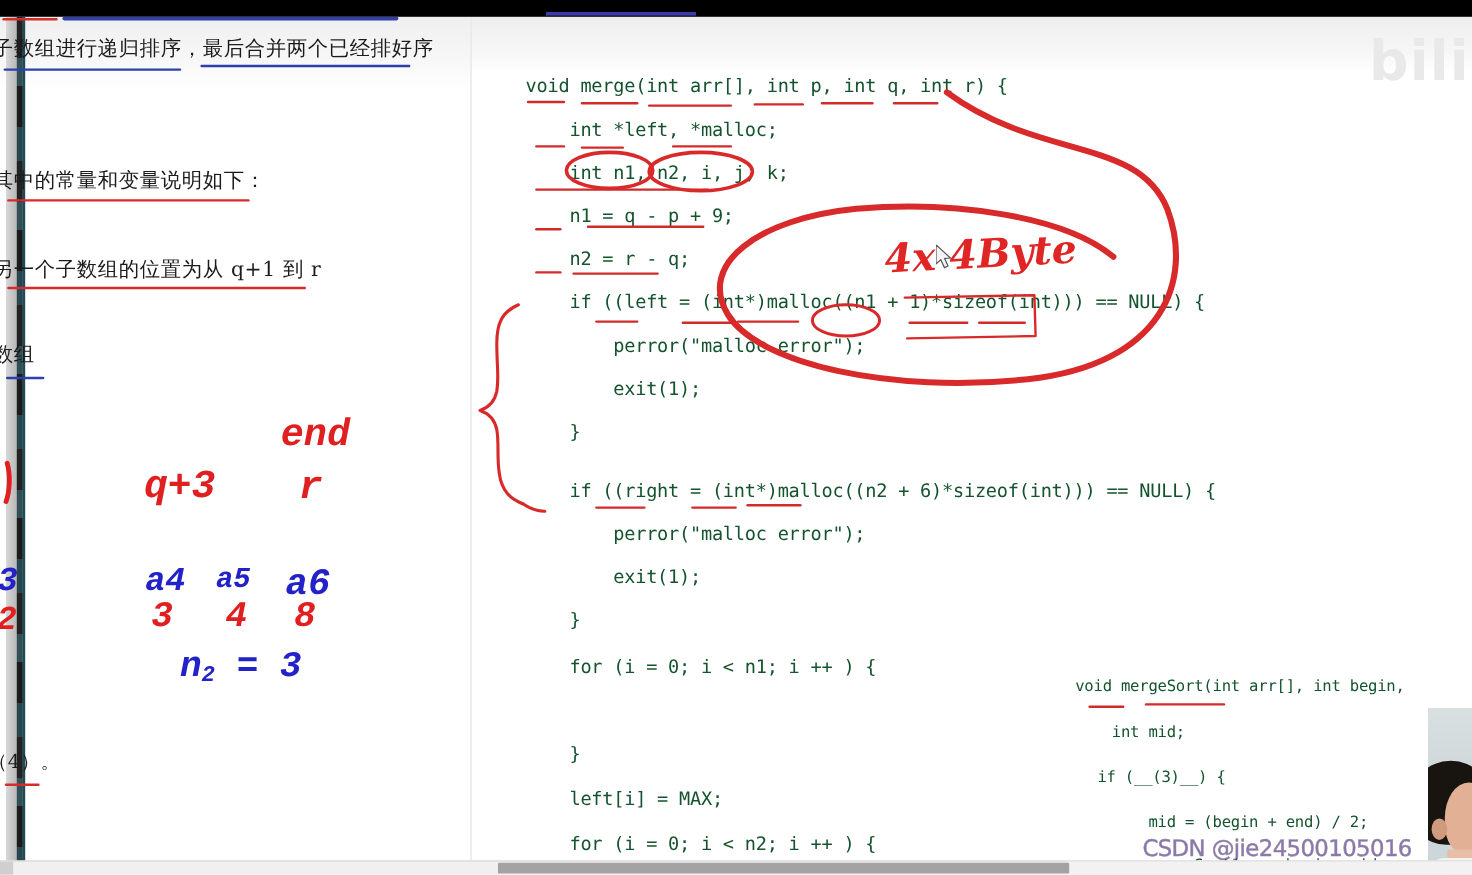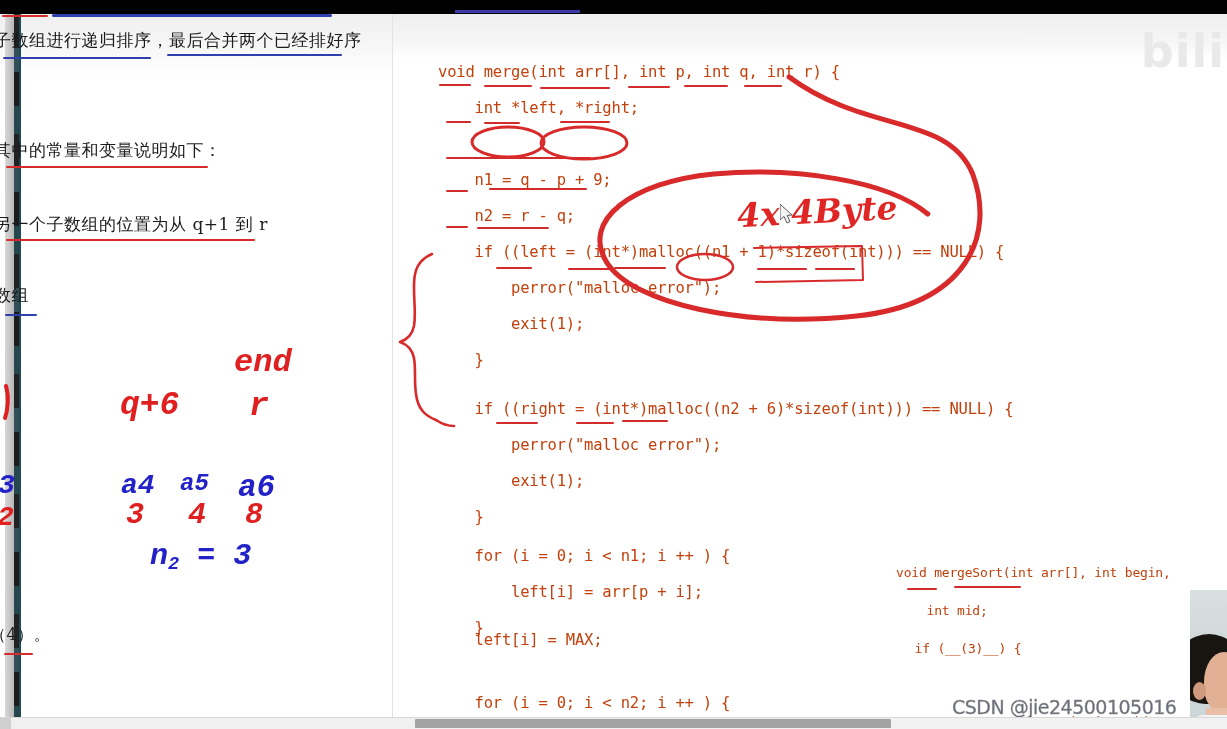--- a/index.html
+++ b/index.html
@@ -128,21 +128,21 @@
   .code-panel-shade {
     position: absolute;
     left: 0; top: 0;
     width: 835px; height: 46px;
     background: linear-gradient(180deg,#eeeeee 0%, #f6f6f6 60%, #ffffff 100%);
   }
   .code-line {
     position: absolute;
     font-family: "DejaVu Sans Mono", "Liberation Mono", monospace;
     font-size: 15.5px;
-    color: #c2410c;
+    color: #14532d;
     white-space: pre;
     letter-spacing: -0.2px;
   }
   .code-line.small {
     font-size: 13px;
   }
 
   
   .cul {
     position: absolute;
@@ -194,21 +194,21 @@
     z-index: 40;
     user-select: none;
   }
 
   
   .csdn-wm {
     position: absolute;
     left: 952px; top: 696px;
     font-family: "DejaVu Sans", "Liberation Sans", sans-serif;
     font-size: 19px;
-    color: #0f172a;
+    color: #4c1d95;
     opacity: .62;
     white-space: nowrap;
     letter-spacing: -0.5px;
     z-index: 45;
     -webkit-text-stroke: .4px #3c3c3c;
   }
 
   
   .webcam {
     position: absolute;
@@ -320,21 +320,21 @@
     <div class="ul red" style="left:2px;   top:1px;   width:46px;"></div>
     <div class="ul blue" style="left:52px;  top:0px;   width:280px; height:2.5px;"></div>
     <div class="ul blue" style="left:3px;   top:43px;  width:148px;"></div>
     <div class="ul blue" style="left:167px; top:40px;  width:175px;"></div>
     <div class="ul red" style="left:6px;   top:152px; width:202px;"></div>
     <div class="ul red" style="left:6px;   top:225px; width:249px;"></div>
     <div class="ul blue" style="left:5px;   top:300px; width:32px;"></div>
     <div class="ul red" style="left:4px;   top:639px; width:29px;"></div>
 
     <div class="hand red" style="left:234px; top:333px; font-size:32px;">end</div>
-    <div class="hand red" style="left:120px; top:375px; font-size:33px;">q+6</div>
+    <div class="hand red" style="left:120px; top:375px; font-size:33px;">q+3</div>
     <div class="hand red" style="left:249px; top:376px; font-size:33px;">r</div>
 
     <div class="hand blue" style="left:121px; top:458px; font-size:28px;">a4</div>
     <div class="hand blue" style="left:180px; top:458px; font-size:24px;">a5</div>
     <div class="hand blue" style="left:238px; top:458px; font-size:31px;">a6</div>
 
     <div class="hand red" style="left:126px; top:486px; font-size:30px;">3</div>
     <div class="hand red" style="left:188px; top:486px; font-size:30px;">4</div>
     <div class="hand red" style="left:245px; top:486px; font-size:30px;">8</div>
 
@@ -347,40 +347,41 @@
       <path d="M6,372 C9,382 8,396 5,404" stroke="#e02020" stroke-width="4" fill="none" stroke-linecap="round"></path>
     </svg>
   </div>
 
   <div class="panel-seam"></div>
 
   <div class="code-panel">
     <div class="code-panel-shade"></div>
 
     <div class="code-line" style="left:46px;  top:49px;">void merge(int arr[], int p, int q, int r) {</div>
-    <div class="code-line" style="left:46px;  top:85px;">    int *left, *right;</div>
+    <div class="code-line" style="left:46px;  top:85px;">    int *left, *malloc;</div>
+    <div class="code-line" style="left:46px;  top:121px;">    int n1, n2, i, j, k;</div>
     <div class="code-line" style="left:46px;  top:157px;">    n1 = q - p + 9;</div>
     <div class="code-line" style="left:46px;  top:193px;">    n2 = r - q;</div>
     <div class="code-line" style="left:46px;  top:229px;">    if ((left = (int*)malloc((n1 + 1)*sizeof(int))) == NULL) {</div>
     <div class="code-line" style="left:46px;  top:265px;">        perror("malloc error");</div>
     <div class="code-line" style="left:46px;  top:301px;">        exit(1);</div>
     <div class="code-line" style="left:46px;  top:337px;">    }</div>
     <div class="code-line" style="left:46px;  top:386px;">    if ((right = (int*)malloc((n2 + 6)*sizeof(int))) == NULL) {</div>
     <div class="code-line" style="left:46px;  top:422px;">        perror("malloc error");</div>
     <div class="code-line" style="left:46px;  top:458px;">        exit(1);</div>
     <div class="code-line" style="left:46px;  top:494px;">    }</div>
     <div class="code-line" style="left:46px;  top:533px;">    for (i = 0; i &lt; n1; i ++ ) {</div>
-    <div class="code-line" style="left:46px;  top:569px;">        left[i] = arr[p + i];</div>
     <div class="code-line" style="left:46px;  top:605px;">    }</div>
-    <div class="code-line" style="left:46px;  top:617px;">    left[i] = MAX;</div>
+    <div class="code-line" style="left:46px;  top:643px;">    left[i] = MAX;</div>
     <div class="code-line" style="left:46px;  top:680px;">    for (i = 0; i &lt; n2; i ++ ) {</div>
 
     <div class="code-line small" style="left:504px; top:551px;">void mergeSort(int arr[], int begin,</div>
     <div class="code-line small" style="left:504px; top:589px;">    int mid;</div>
     <div class="code-line small" style="left:492px; top:627px;">    if (__(3)__) {</div>
+    <div class="code-line small" style="left:504px; top:664px;">        mid = (begin + end) / 2;</div>
     <div class="code-line small" style="left:504px; top:700px;">        mergeSort(arr, begin, mid</div>
 
     <div class="cul" style="left:47px;  top:70px;  width:32px;"></div>
     <div class="cul" style="left:92px;  top:71px;  width:48px;"></div>
     <div class="cul" style="left:148px; top:73px;  width:70px;"></div>
     <div class="cul" style="left:236px; top:72px;  width:42px;"></div>
     <div class="cul" style="left:292px; top:71px;  width:44px;"></div>
     <div class="cul" style="left:352px; top:71px;  width:38px;"></div>
 
     <div class="cul" style="left:54px;  top:107px; width:25px;"></div>

